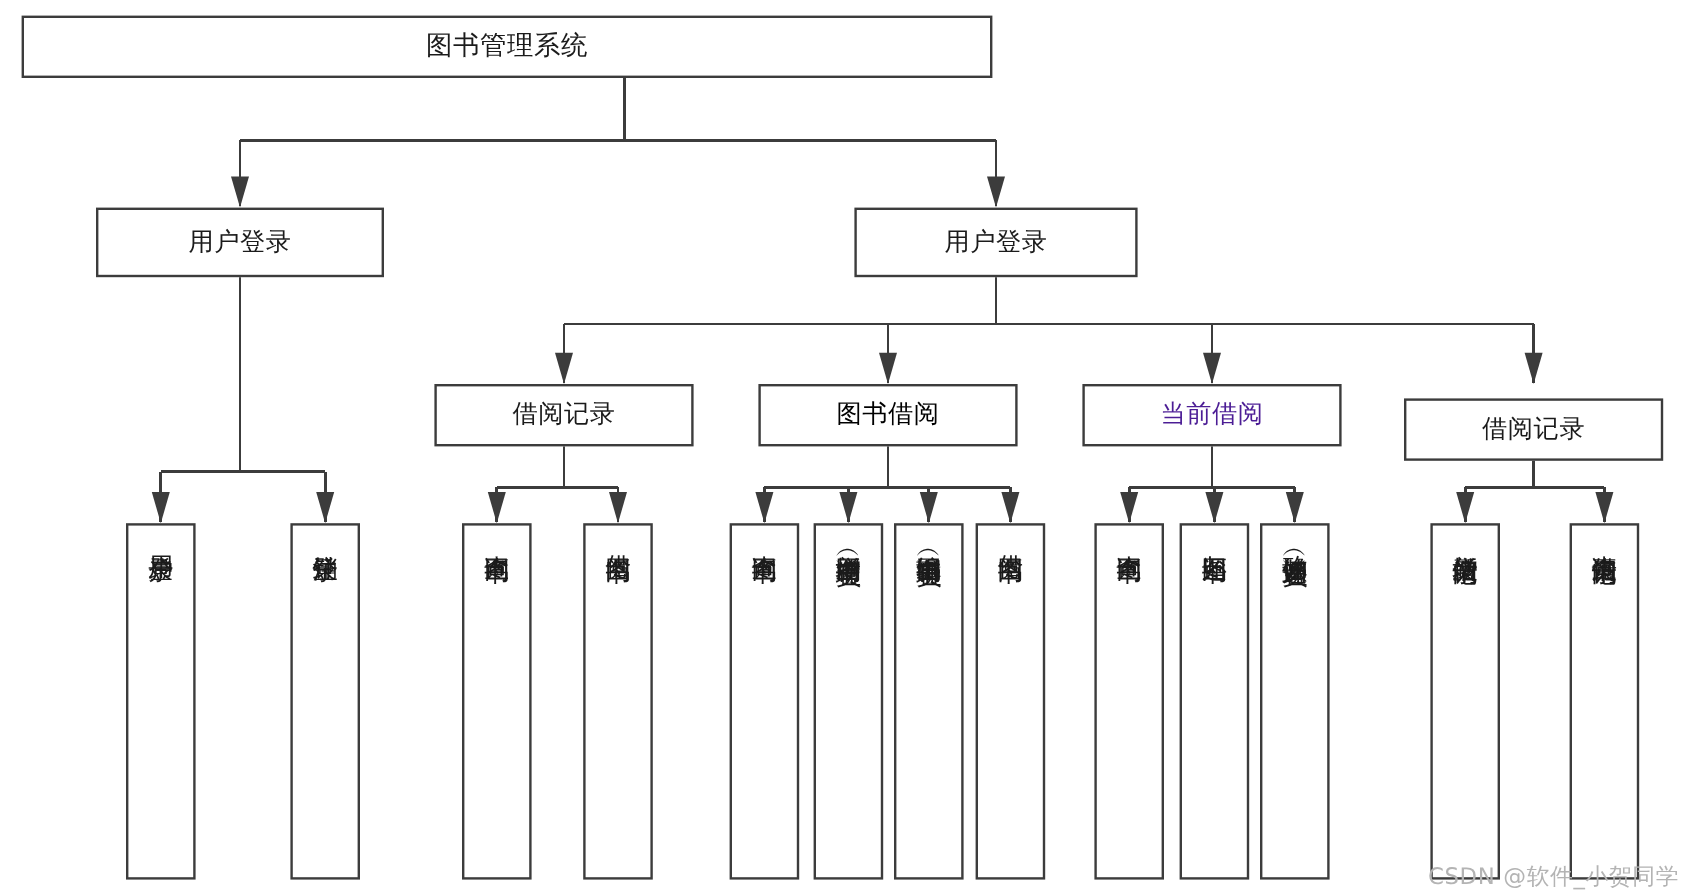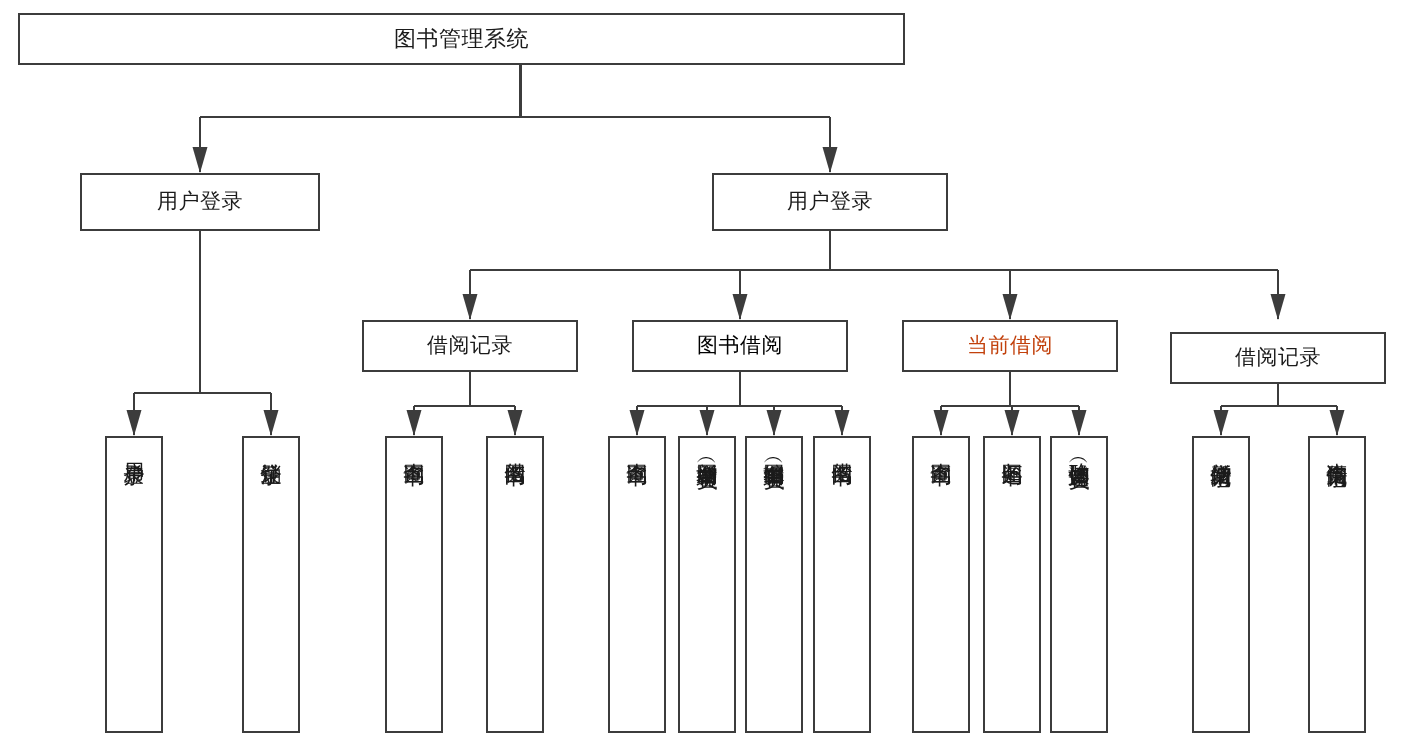--- a/index.html
+++ b/index.html
@@ -123,36 +123,36 @@
       <line x1="1079" y1="406" x2="1079" y2="435" stroke="#3c3c3c" stroke-width="2.4" shape-rendering="crispEdges"></line>
       <path d="M 1071.5 410 L 1086.5 410 L 1079 436 Z" fill="#3c3c3c"></path>
       <line x1="1278" y1="372" x2="1278" y2="406" stroke="#3c3c3c" stroke-width="2.4" shape-rendering="crispEdges"></line>
       <line x1="1221" y1="406" x2="1337" y2="406" stroke="#3c3c3c" stroke-width="2.4" shape-rendering="crispEdges"></line>
       <line x1="1221" y1="406" x2="1221" y2="435" stroke="#3c3c3c" stroke-width="2.4" shape-rendering="crispEdges"></line>
       <path d="M 1213.5 410 L 1228.5 410 L 1221 436 Z" fill="#3c3c3c"></path>
       <line x1="1337" y1="406" x2="1337" y2="435" stroke="#3c3c3c" stroke-width="2.4" shape-rendering="crispEdges"></line>
       <path d="M 1329.5 410 L 1344.5 410 L 1337 436 Z" fill="#3c3c3c"></path>
     </svg>
   <div id="nodes-layer">
-      <div class="node horiz root" style="left: 18px; top: 13px; width: 887px; height: 52px; border-color: rgb(60, 60, 60); background: rgb(255, 255, 255); color: rgb(27, 27, 27);">
+      <div class="node horiz root" style="left: 18px; top: 13px; width: 809px; height: 52px; border-color: rgb(60, 60, 60); background: rgb(255, 255, 255); color: rgb(27, 27, 27);">
         <span class="node-label">图书管理系统</span>
       </div>
       <div class="node horiz" style="left: 80px; top: 173px; width: 240px; height: 58px; border-color: rgb(60, 60, 60); background: rgb(255, 255, 255); color: rgb(27, 27, 27);">
         <span class="node-label">用户登录</span>
       </div>
       <div class="node horiz" style="left: 712px; top: 173px; width: 236px; height: 58px; border-color: rgb(60, 60, 60); background: rgb(255, 255, 255); color: rgb(27, 27, 27);">
         <span class="node-label">用户登录</span>
       </div>
       <div class="node horiz" style="left: 362px; top: 320px; width: 216px; height: 52px; border-color: rgb(60, 60, 60); background: rgb(255, 255, 255); color: rgb(27, 27, 27);">
         <span class="node-label">借阅记录</span>
       </div>
       <div class="node horiz" style="left: 632px; top: 320px; width: 216px; height: 52px; border-color: rgb(60, 60, 60); background: rgb(255, 255, 255); color: #000000;">
         <span class="node-label">图书借阅</span>
       </div>
-      <div class="node horiz" style="left: 902px; top: 320px; width: 216px; height: 52px; border-color: rgb(60, 60, 60); background: rgb(255, 255, 255); color: #c2410c;">
+      <div class="node horiz" style="left: 902px; top: 320px; width: 216px; height: 52px; border-color: rgb(60, 60, 60); background: rgb(255, 255, 255); color: #4c1d95;">
         <span class="node-label">当前借阅</span>
       </div>
       <div class="node horiz" style="left: 1170px; top: 332px; width: 216px; height: 52px; border-color: rgb(60, 60, 60); background: rgb(255, 255, 255); color: rgb(27, 27, 27);">
         <span class="node-label">借阅记录</span>
       </div>
       <div class="node vert" style="left: 105px; top: 436px; width: 58px; height: 297px; border-color: rgb(60, 60, 60); background: rgb(255, 255, 255); color: rgb(27, 27, 27);">
         <span class="node-label">用户登录</span>
       </div>
       <div class="node vert" style="left: 242px; top: 436px; width: 58px; height: 297px; border-color: rgb(60, 60, 60); background: rgb(255, 255, 255); color: rgb(27, 27, 27);">
         <span class="node-label">注销登录</span>
@@ -184,13 +184,14 @@
       <div class="node vert" style="left: 1050px; top: 436px; width: 58px; height: 297px; border-color: rgb(60, 60, 60); background: rgb(255, 255, 255); color: rgb(27, 27, 27);">
         <span class="node-label">确认归还（管理员）</span>
       </div>
       <div class="node vert" style="left: 1192px; top: 436px; width: 58px; height: 297px; border-color: rgb(60, 60, 60); background: rgb(255, 255, 255); color: rgb(27, 27, 27);">
         <span class="node-label">新增借阅记录</span>
       </div>
       <div class="node vert" style="left: 1308px; top: 436px; width: 58px; height: 297px; border-color: rgb(60, 60, 60); background: rgb(255, 255, 255); color: rgb(27, 27, 27);">
         <span class="node-label">查询借阅记录</span>
       </div>
     </div>
+  <div class="watermark" style="left: 1190px; top: 718px; color: rgb(180, 180, 180);">CSDN @软件_小贺同学</div>
 </div>
 
 </body></html>

